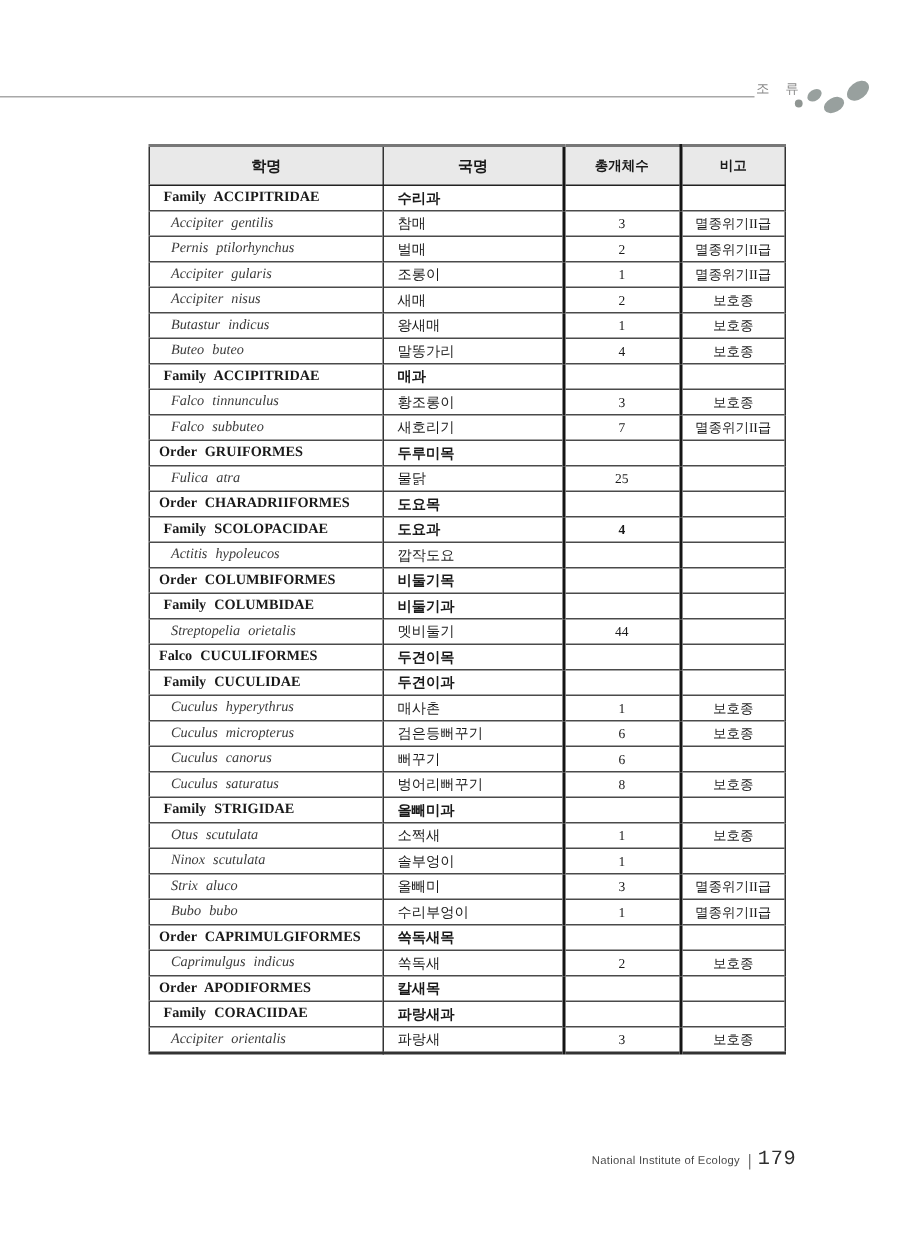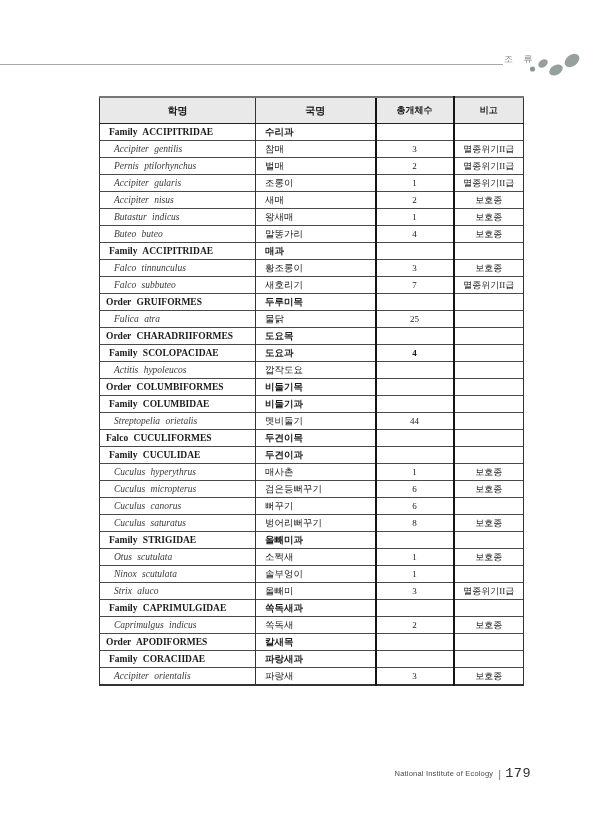--- a/index.html
+++ b/index.html
@@ -274,23 +274,29 @@
       <td class="kor">솔부엉이</td>
       <td class="cnt">1</td>
       <td class="note"></td>
     </tr>
         <tr class="species">
       <td class="sci">Strix aluco</td>
       <td class="kor">올빼미</td>
       <td class="cnt">3</td>
       <td class="note">멸종위기II급</td>
     </tr>
-        <tr class="family">
-      <td class="sci">Family CAPRIMULGIDAE</td>
-      <td class="kor">쏙독새과</td>
+        <tr class="species">
+      <td class="sci">Bubo bubo</td>
+      <td class="kor">수리부엉이</td>
+      <td class="cnt">1</td>
+      <td class="note">멸종위기II급</td>
+    </tr>
+        <tr class="order">
+      <td class="sci">Order CAPRIMULGIFORMES</td>
+      <td class="kor">쏙독새목</td>
       <td class="cnt"></td>
       <td class="note"></td>
     </tr>
         <tr class="species">
       <td class="sci">Caprimulgus indicus</td>
       <td class="kor">쏙독새</td>
       <td class="cnt">2</td>
       <td class="note">보호종</td>
     </tr>
         <tr class="order">

